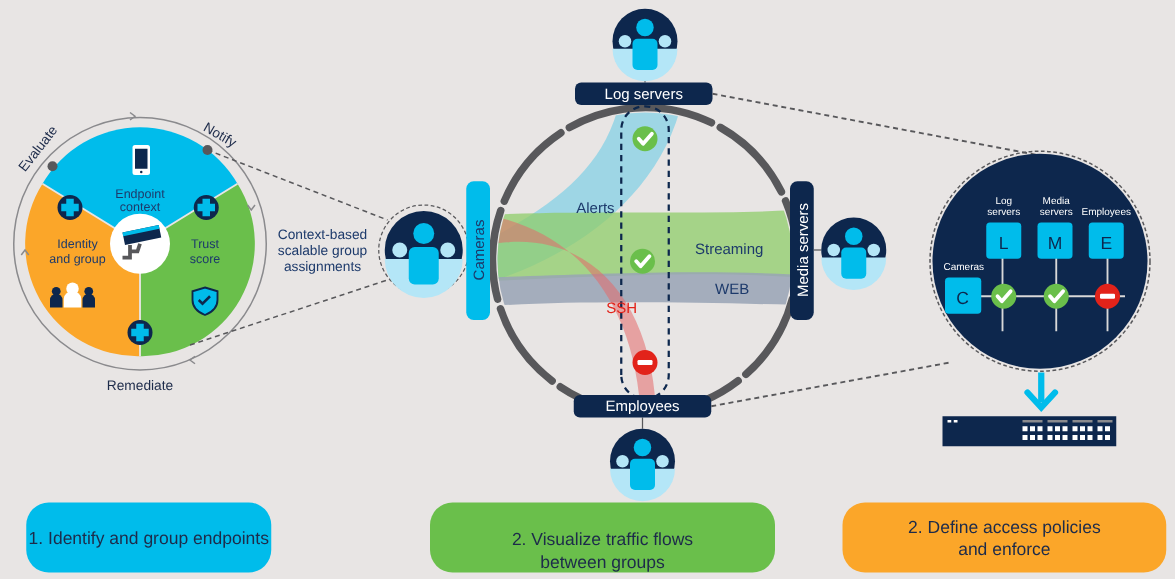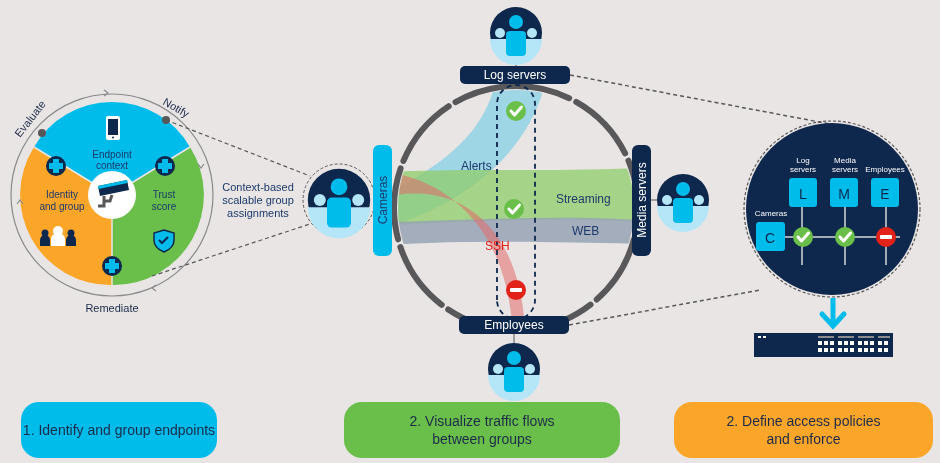--- a/index.html
+++ b/index.html
@@ -1,21 +1,21 @@
 <!DOCTYPE html>
 <html><head>
 <meta charset="utf-8">
 <style>
   html,body{margin:0;padding:0;}
   body{width:940px;height:463px;background:#e8e5e4;position:relative;overflow:hidden;font-family:"Liberation Sans",sans-serif;}
   svg.main{position:absolute;left:0;top:0;}
   .step{position:absolute;top:402px;height:56px;border-radius:18px;display:flex;align-items:center;justify-content:center;text-align:center;font-size:14px;line-height:18px;color:#1d2b4a;}
   .step span{white-space:pre-line;}
   #step1{left:21px;width:196px;background:#00bceb;}
-  #step2{left:344px;width:276px;background:#6abf4b;}
+  #step2{left:344px;width:276px;background:#6abf4b;align-items:flex-end;}
   #step3{left:674px;width:259px;background:#fba629;}
 </style>
 </head>
 <body>
 
 <svg class="main" width="940" height="463" viewBox="0 0 940 463">
   <defs>
     <clipPath id="bigClip">
         <circle cx="516" cy="208" r="118"></circle>
       </clipPath>

